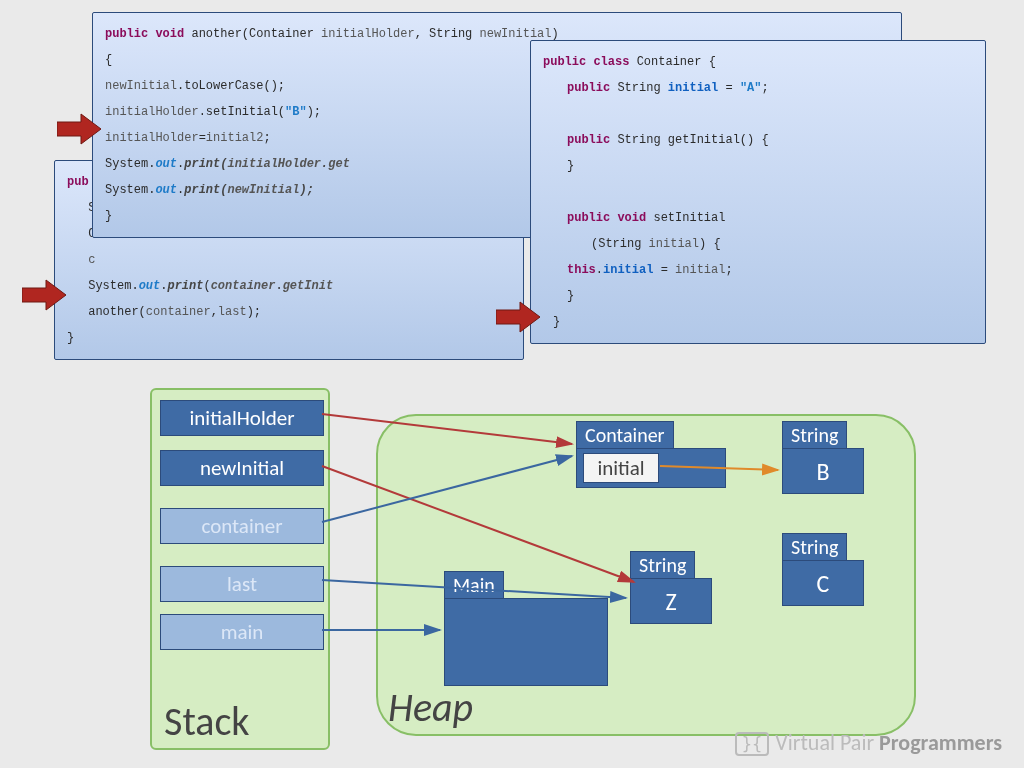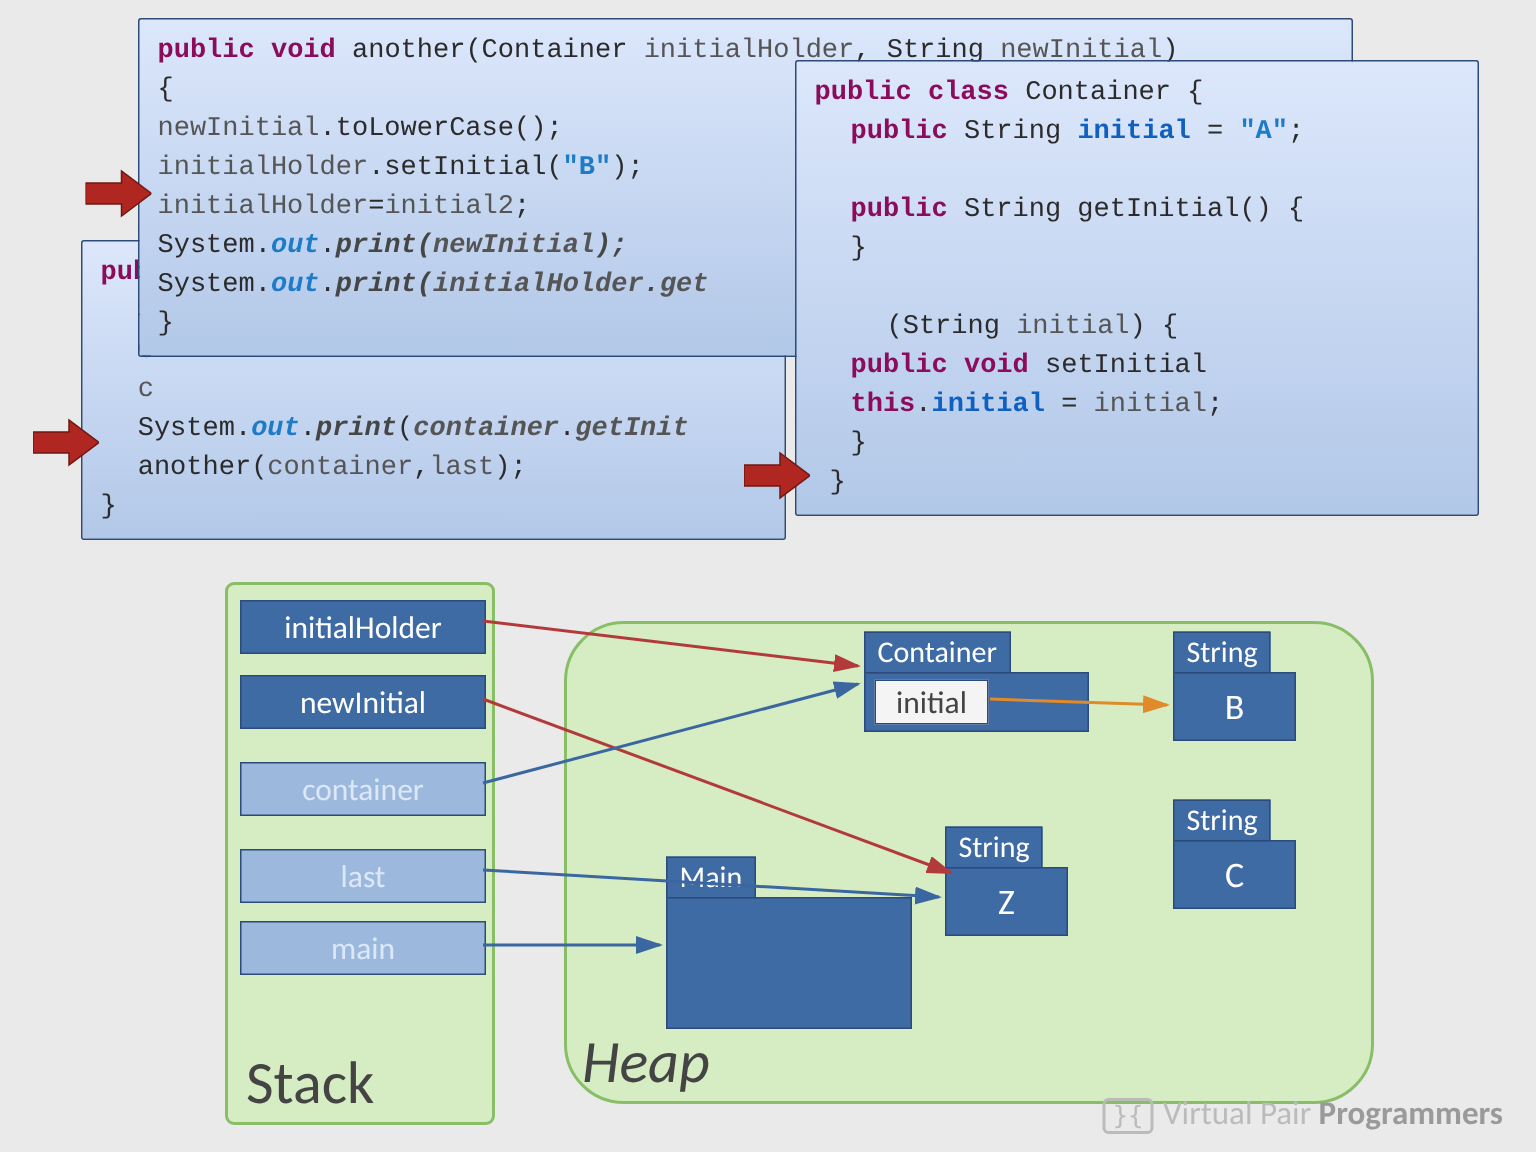--- a/index.html
+++ b/index.html
@@ -11,21 +11,21 @@
     position: relative;
     overflow: hidden;
   }
 
   
   .panel {
     position: absolute;
     border: 1px solid #2C4B7B;
     background: linear-gradient(#DCE7FB, #B2C8E8);
     padding: 8px 12px;
-    font-size: 18px;
+    font-size: 12px;
     line-height: 26px;
     border-radius: 2px;
   }
   .panel.left-back { left: 54px; top: 160px; width: 470px; z-index: 1; }
   .panel.left-front { left: 92px; top: 12px; width: 810px; z-index: 2; }
   .panel.right-front { left: 530px; top: 40px; width: 456px; z-index: 3; }
 
   .kw   { color: #8B0C5B; font-weight: bold; }
   .id   { color: #555555; }
   .str  { color: #1E7BC8; font-weight: bold; }
@@ -180,34 +180,34 @@
 </div>
 
 <div class="panel left-front">
   <div>
     <span class="kw">public</span>&nbsp;<span class="kw">void</span>&nbsp;<span class="plain">another(Container </span><span class="id">initialHolder</span><span class="plain">, String </span><span class="id">newInitial</span><span class="plain">)</span>
   </div>
   <div><span class="plain">{</span></div>
   <div><span class="id">newInitial</span><span class="plain">.toLowerCase();</span></div>
   <div><span class="id">initialHolder</span><span class="plain">.setInitial(</span><span class="str">"B"</span><span class="plain">);</span></div>
   <div><span class="id">initialHolder</span><span class="plain">=</span><span class="id">initial2</span><span class="plain">;</span></div>
+  <div><span class="plain">System.</span><span class="stat">out</span><span class="plain">.</span><span class="stati">print</span><span class="stati">(</span><span class="stati" style="color:#555">initialHolder</span><span class="stati">.</span><span class="stati" style="color:#555">get</span></div>
   <div><span class="plain">System.</span><span class="stat">out</span><span class="plain">.</span><span class="stati">print</span><span class="stati">(</span><span class="stati" style="color:#555">newInitial</span><span class="stati">);</span></div>
-  <div><span class="plain">System.</span><span class="stat">out</span><span class="plain">.</span><span class="stati">print</span><span class="stati">(</span><span class="stati" style="color:#555">initialHolder</span><span class="stati">.</span><span class="stati" style="color:#555">get</span></div>
   <div><span class="plain">}</span></div>
 </div>
 
 <div class="panel right-front">
   <div><span class="kw">public</span>&nbsp;<span class="kw">class</span>&nbsp;<span class="plain">Container {</span></div>
   <div style="padding-left:24px"><span class="kw">public</span>&nbsp;<span class="plain">String </span><span class="str" style="color:#1060C0">initial</span><span class="plain"> = </span><span class="str">"A"</span><span class="plain">;</span></div>
   <div>&nbsp;</div>
   <div style="padding-left:24px"><span class="kw">public</span>&nbsp;<span class="plain">String getInitial() {</span></div>
   <div style="padding-left:24px"><span class="plain">}</span></div>
   <div>&nbsp;</div>
+  <div style="padding-left:24px"><span class="kw">public</span>&nbsp;<span class="kw">void</span>&nbsp;<span class="plain">setInitial</span></div>
   <div style="padding-left:48px"><span class="plain">(String </span><span class="id">initial</span><span class="plain">) {</span></div>
-  <div style="padding-left:24px"><span class="kw">public</span>&nbsp;<span class="kw">void</span>&nbsp;<span class="plain">setInitial</span></div>
   <div style="padding-left:24px"><span class="kw">this</span><span class="plain">.</span><span class="str" style="color:#1060C0">initial</span><span class="plain"> = </span><span class="id">initial</span><span class="plain">;</span></div>
   <div style="padding-left:24px"><span class="plain">}</span></div>
   <div style="padding-left:10px"><span class="plain">}</span></div>
 </div>
 
 <div class="step-arrow" style="left:57px; top:112px;">
   <svg viewBox="0 0 44 34">
       <path d="M0 10 L24 10 L24 2 L44 17 L24 32 L24 24 L0 24 Z" fill="#B02620" stroke="#6E1812" stroke-width="1"></path>
     </svg>
 </div>

